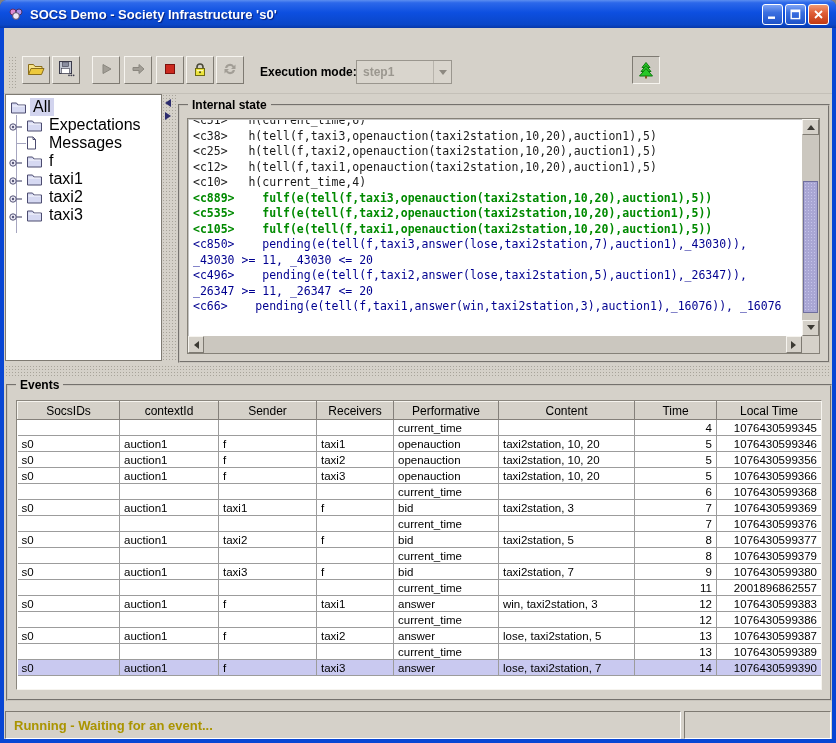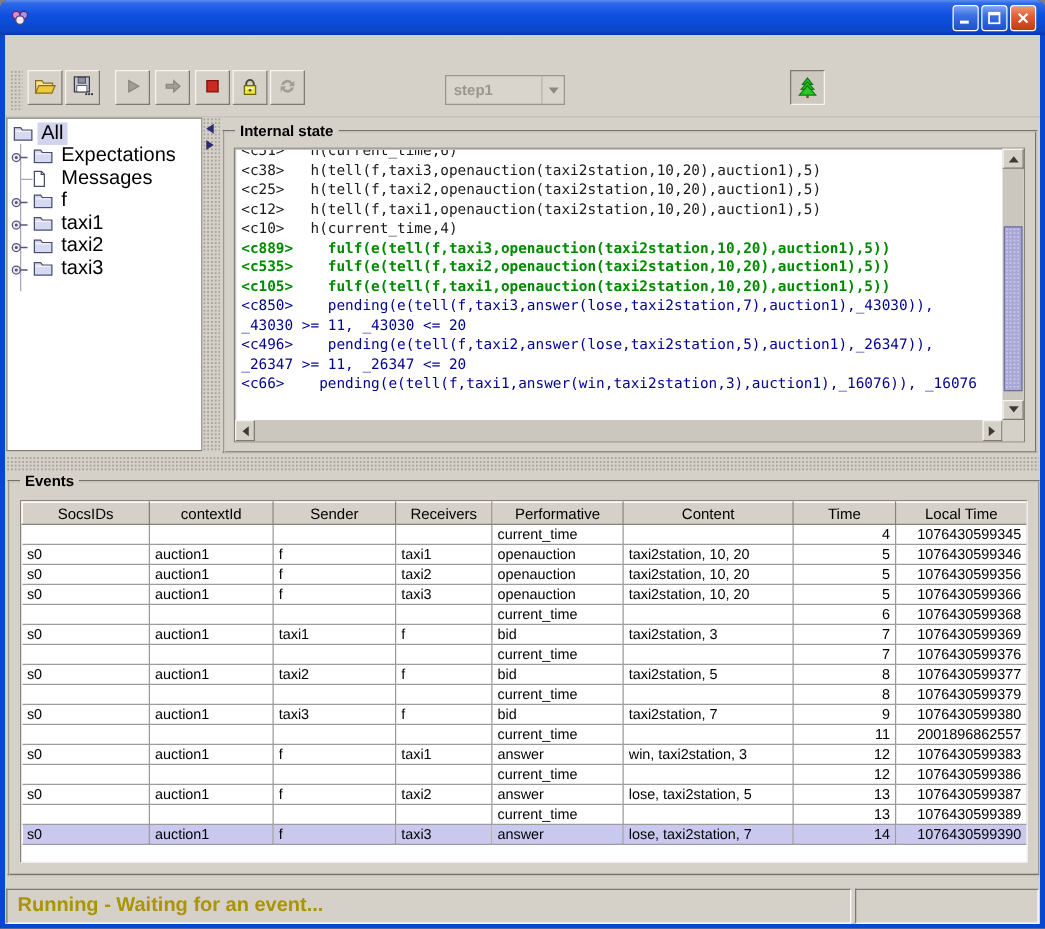--- a/index.html
+++ b/index.html
@@ -149,35 +149,36 @@
 
   
   .status-panel{
     position:absolute; height:28px; background:#d5d1c9;
     border-top:1px solid #7e7a72; border-left:1px solid #7e7a72;
     border-bottom:1px solid #fff; border-right:1px solid #fff;
     display:flex; align-items:center;
   }
   .status-left{ left:1px; width:676px; top:683px; }
   .status-right{ left:680px; width:147px; top:683px; }
-  .status-text{ padding-left:8px; font-weight:bold; font-size:16px; color:#aa9400; white-space:nowrap; }
+  .status-text{ padding-left:8px; font-weight:bold; font-size:13px; color:#aa9400; white-space:nowrap; }
 </style>
 </head>
 <body>
 
 <div class="window">
 
   <div class="titlebar">
     <span class="win-icon">
       <svg width="16" height="16" viewBox="0 0 16 16">
         <circle cx="5" cy="6" r="3" fill="#e08ad0" stroke="#6a2a60"></circle>
         <circle cx="11" cy="6" r="3" fill="#b090e8" stroke="#40306a"></circle>
         <circle cx="8" cy="10" r="3.4" fill="#f0e8f4" stroke="#5a4a6a"></circle>
       </svg>
     </span>
+    <span class="title-text">SOCS Demo - Society Infrastructure 's0'</span>
     <span class="win-btns">
       <button class="win-btn">
         <svg width="11" height="11" viewBox="0 0 11 11">
             <rect x="1" y="7.5" width="7" height="2.4" fill="#fff"></rect>
           </svg>
       </button>
       <button class="win-btn">
         <svg width="11" height="11" viewBox="0 0 11 11">
             <rect x="1.2" y="1.2" width="8.4" height="8.4" fill="none" stroke="#fff" stroke-width="1.4"></rect>
             <rect x="1.2" y="1.2" width="8.4" height="2" fill="#fff"></rect>
@@ -241,20 +242,21 @@
                 <circle cx="8" cy="11.2" r="1" fill="#4a4a14"></circle>
               </svg></span>
           </button>
           <button class="tb-btn" style="left: 212px;">
             <span style="opacity: 0.85;"><svg width="16" height="16" viewBox="0 0 16 16">
                 <path d="M3 7 A5 5 0 0 1 12 5 l1.5 -1.5 V8 H9 l1.6 -1.6 A3 3 0 0 0 5.2 7 Z" fill="#9a968e"></path>
                 <path d="M13 9 A5 5 0 0 1 4 11 l-1.5 1.5 V8 H7 L5.4 9.6 A3 3 0 0 0 10.8 9 Z" fill="#9a968e"></path>
               </svg></span>
           </button>
         </div>
+      <span class="tb-label" style="left:256px;">Execution mode:</span>
       <div class="combo" style="left:352px;">
         <span class="val">step1</span>
         <span class="arrow">
             <span class="tri-down"></span>
           </span>
       </div>
       <button class="tb-btn pressed" style="left:628px;">
         <svg width="18" height="18" viewBox="0 0 18 18">
           <polygon points="9,1.5 13,6.5 5,6.5" fill="#28c828" stroke="#0e7a0e"></polygon>
           <polygon points="9,4.5 14,10.5 4,10.5" fill="#28c828" stroke="#0e7a0e"></polygon>

